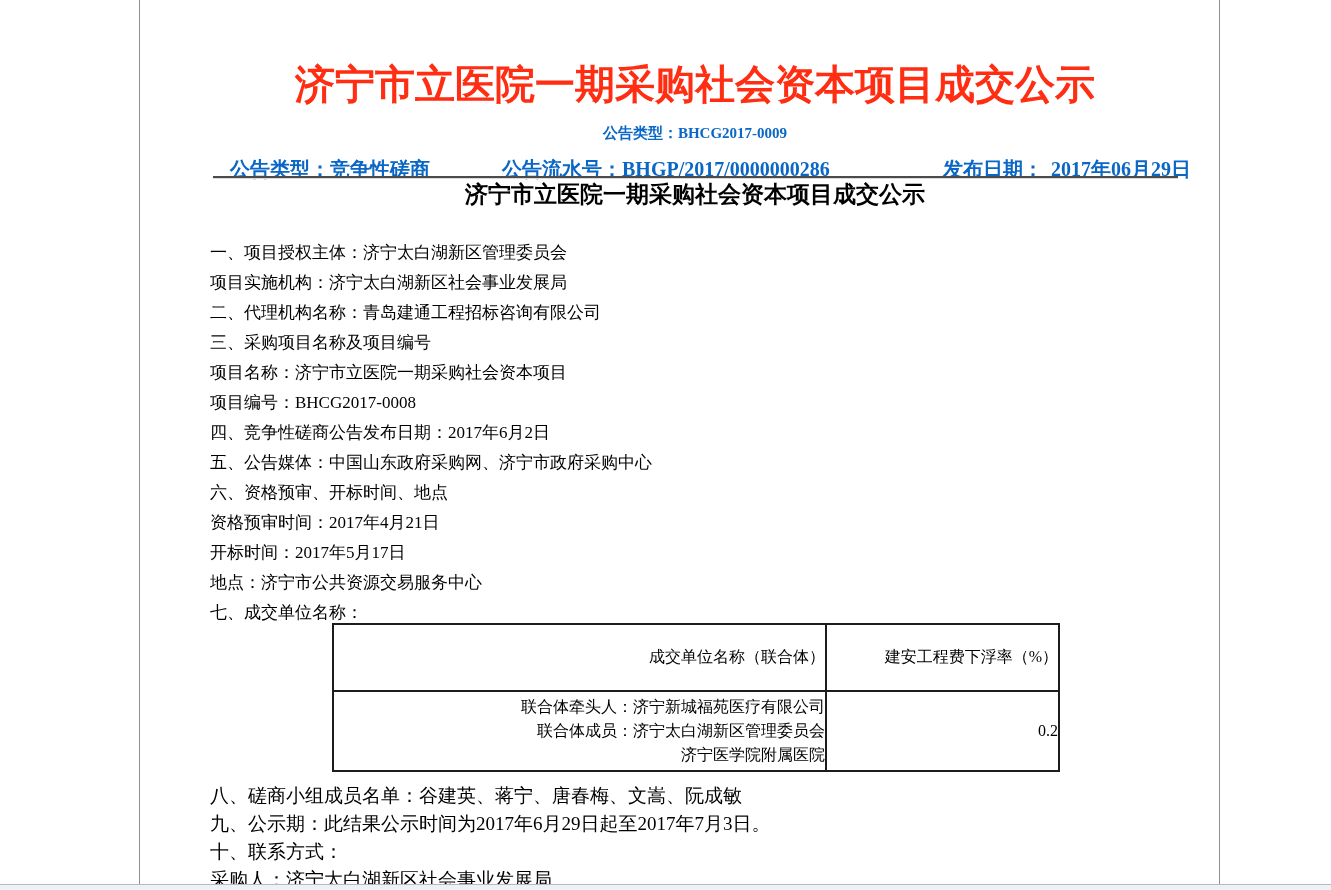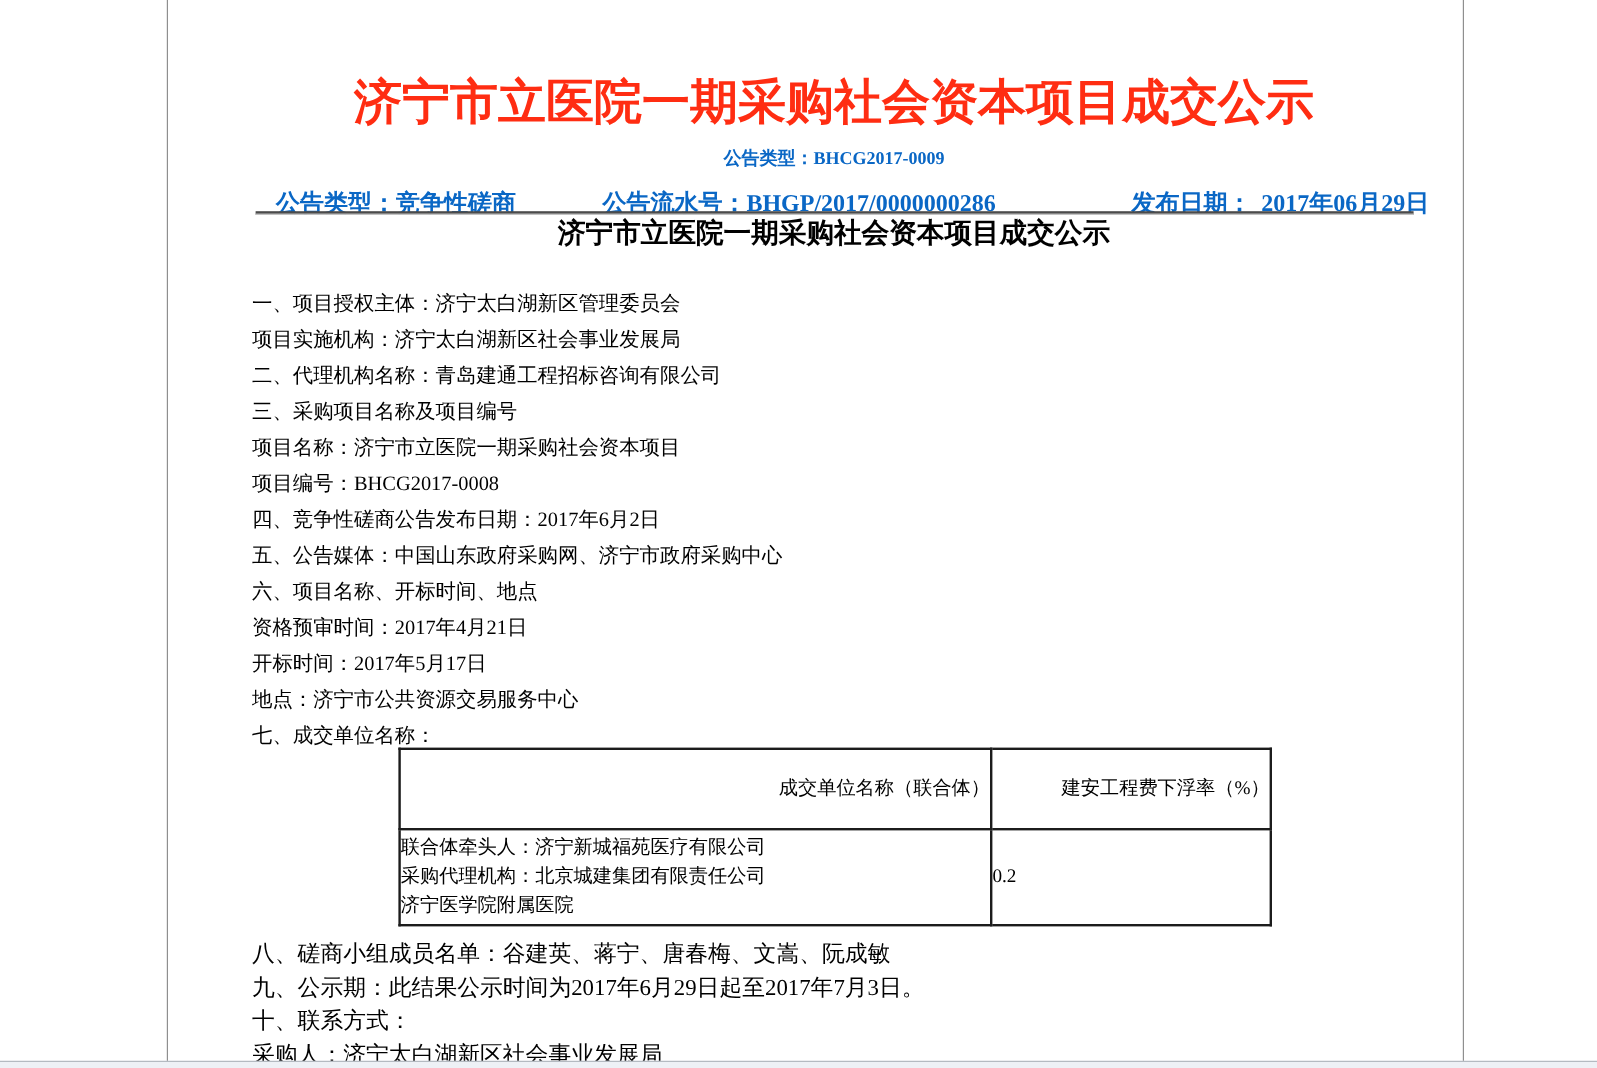--- a/index.html
+++ b/index.html
@@ -41,21 +41,21 @@
 
   .body-block { position:absolute; top:193px; left:55px; width:990px; font-size:17px; }
   .body-block p.line { margin:0; height:30px; line-height:30px; white-space:nowrap; }
 
   table.award {
     border-collapse:collapse; margin:-5px 0 10px 122px;
     table-layout:fixed; width:726px; font-size:16px;
   }
   table.award, table.award th, table.award td { border:2px solid #1c1c1c; }
   table.award th { font-weight:normal; height:65px; text-align:right; vertical-align:middle; padding:0; }
-  table.award td { height:78px; text-align:left; vertical-align:middle; padding:0; }
+  table.award td { height:78px; text-align:right; vertical-align:middle; padding:0; }
   .col-winner { width:491px; }
   .col-rate   { width:231px; }
   .winner-line { line-height:24px; white-space:nowrap; }
 
   .footer-block p.line { margin:0; height:28px; line-height:28px; white-space:nowrap; font-size:19px; }
 
   .hscrollbar {
     position:absolute; left:0; right:0; top:884px; height:6px;
     background:#eef1f6; border-top:1px solid #b4bac1; z-index:5;
   }
@@ -86,36 +86,36 @@
 
     <div class="body-block">
       <p class="line">一、项目授权主体：济宁太白湖新区管理委员会</p>
       <p class="line">项目实施机构：济宁太白湖新区社会事业发展局</p>
       <p class="line">二、代理机构名称：青岛建通工程招标咨询有限公司</p>
       <p class="line">三、采购项目名称及项目编号</p>
       <p class="line">项目名称：济宁市立医院一期采购社会资本项目</p>
       <p class="line">项目编号：BHCG2017-0008</p>
       <p class="line">四、竞争性磋商公告发布日期：2017年6月2日</p>
       <p class="line">五、公告媒体：中国山东政府采购网、济宁市政府采购中心</p>
-      <p class="line">六、项目名称、开标时间、地点</p>
+      <p class="line">六、资格预审、开标时间、地点</p>
       <p class="line">资格预审时间：2017年4月21日</p>
       <p class="line">开标时间：2017年5月17日</p>
       <p class="line">地点：济宁市公共资源交易服务中心</p>
       <p class="line">七、成交单位名称：</p>
 
       <table class="award">
         <tbody>
             <tr>
           <th class="col-winner">成交单位名称（联合体）</th>
           <th class="col-rate">建安工程费下浮率（%）</th>
         </tr>
         <tr>
           <td>
             <div class="winner-line">联合体牵头人：济宁新城福苑医疗有限公司</div>
-            <div class="winner-line">采购代理机构：北京城建集团有限责任公司</div>
+            <div class="winner-line">联合体成员：济宁太白湖新区管理委员会</div>
             <div class="winner-line">济宁医学院附属医院</div>
           </td>
           <td>0.2</td>
         </tr>
       </tbody>
         </table>
 
       <div class="footer-block">
         <p class="line">八、磋商小组成员名单：谷建英、蒋宁、唐春梅、文嵩、阮成敏</p>
         <p class="line">九、公示期：此结果公示时间为2017年6月29日起至2017年7月3日。</p>

